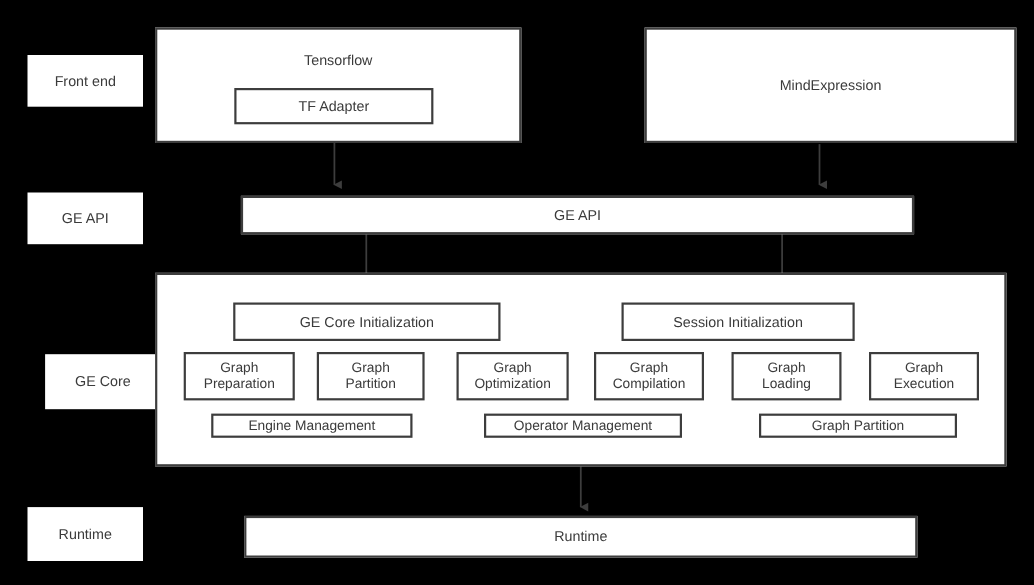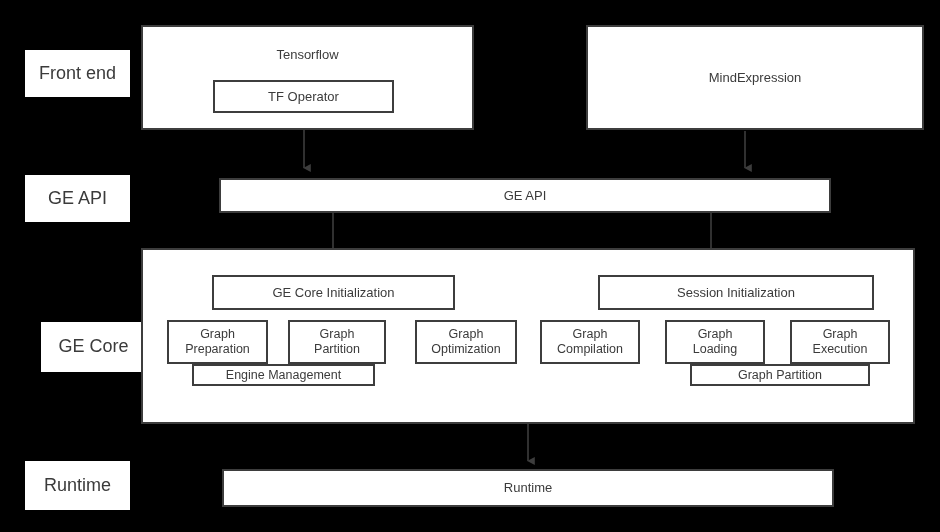--- a/index.html
+++ b/index.html
@@ -35,21 +35,21 @@
   .bordered {
     border: 2px solid #3d3d3d;
   }
   .plain {
     border: none;
   }
   
   .stage-label {
     left: 25px;
     width: 105px;
-    font-size: 18px;
+    font-size: 13px;
   }
   #stage-frontend { top: 50px;  height: 47px; }
   #stage-geapi    { top: 175px; height: 47px; }
   #stage-gecore   { top: 322px; height: 50px; margin-left: 16px; }
   #stage-runtime  { top: 461px; height: 49px; }
 
   
   #tensorflow-box {
     left: 141px; top: 25px; width: 333px; height: 105px;
     align-items: flex-start;
@@ -71,34 +71,34 @@
   
   #ge-core-container {
     left: 141px; top: 248px; width: 774px; height: 176px;
     display: block;
     background: #ffffff;
   }
   #ge-core-init-box {
     left: 212px; top: 275px; width: 243px; height: 35px;
   }
   #session-init-box {
-    left: 598px; top: 275px; width: 276px; height: 35px;
+    left: 565px; top: 275px; width: 212px; height: 35px;
   }
   .core-small {
     top: 320px; height: 44px; font-size: 12.5px; text-align: center;
   }
   #core-graph-preparation  { left: 167px; width: 101px; }
   #core-graph-partition    { left: 288px; width: 98px;  }
   #core-graph-optimization { left: 415px; width: 102px; }
   #core-graph-compilation  { left: 540px; width: 100px; }
   #core-graph-loading      { left: 665px; width: 100px; }
   #core-graph-execution    { left: 790px; width: 100px; }
 
   .core-wide {
-    top: 364px; height: 22px; font-size: 12.5px;
+    top: 376px; height: 22px; font-size: 12.5px;
   }
   #core-engine-management   { left: 192px; width: 183px; }
   #core-operator-management { left: 440px; width: 180px; }
   #core-graph-management    { left: 690px; width: 180px; }
 
   
   #runtime-bar {
     left: 222px; top: 469px; width: 612px; height: 38px;
   }
 
@@ -142,21 +142,21 @@
       <line x1="528" y1="424" x2="528" y2="461" stroke="#3d3d3d" stroke-width="1.6" marker-end="url(#arrowhead)"></line>
     </g>
   </svg>
 
   <div class="box plain stage-label" id="stage-frontend">Front end</div>
   <div class="box plain stage-label" id="stage-geapi">GE API</div>
   <div class="box plain stage-label" id="stage-gecore">GE Core</div>
   <div class="box plain stage-label" id="stage-runtime">Runtime</div>
 
   <div class="box bordered" id="tensorflow-box">Tensorflow</div>
-  <div class="box bordered" id="tf-adapter-box">TF Operator</div>
+  <div class="box bordered" id="tf-adapter-box">TF Adapter</div>
   <div class="box bordered" id="mindexpression-box">MindExpression</div>
 
   <div class="box bordered" id="ge-api-bar">GE API</div>
 
   <div class="box bordered" id="ge-core-container"></div>
 
   <div class="box bordered" id="ge-core-init-box">GE Core Initialization</div>
   <div class="box bordered" id="session-init-box">Session Initialization</div>
 
   <div class="box bordered core-small" id="core-graph-preparation">Graph
@@ -166,17 +166,18 @@
   <div class="box bordered core-small" id="core-graph-optimization">Graph
 Optimization</div>
   <div class="box bordered core-small" id="core-graph-compilation">Graph
 Compilation</div>
   <div class="box bordered core-small" id="core-graph-loading">Graph
 Loading</div>
   <div class="box bordered core-small" id="core-graph-execution">Graph
 Execution</div>
 
   <div class="box bordered core-wide" id="core-engine-management">Engine Management</div>
+  <div class="box bordered core-wide" id="core-operator-management">Operator Management</div>
   <div class="box bordered core-wide" id="core-graph-management">Graph Partition</div>
 
   <div class="box bordered" id="runtime-bar">Runtime</div>
 
 </div>
 
 </body></html>

